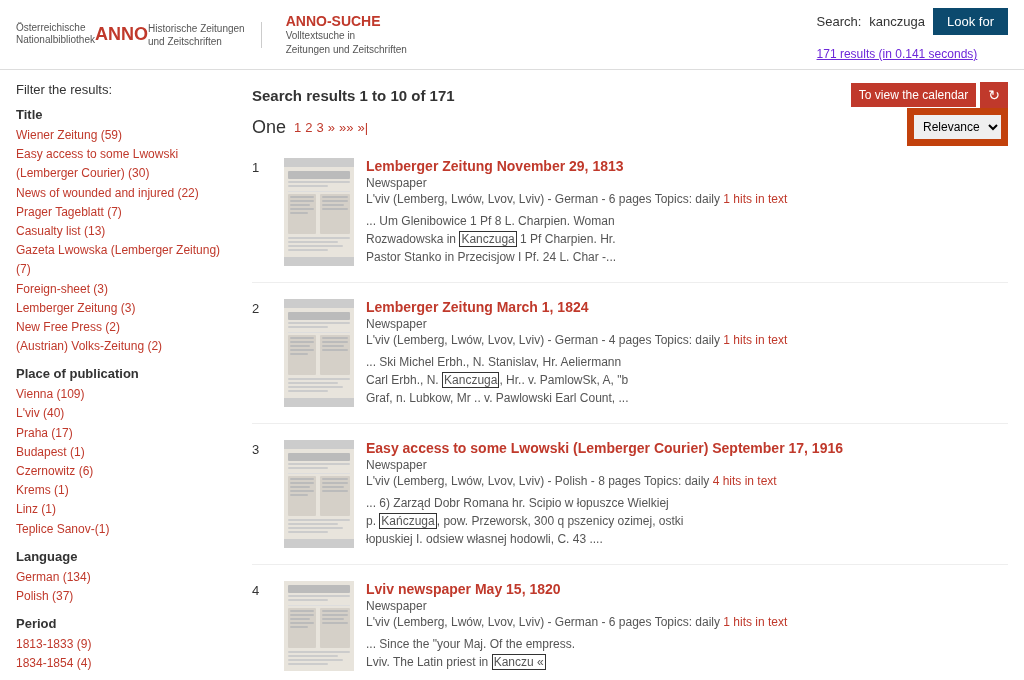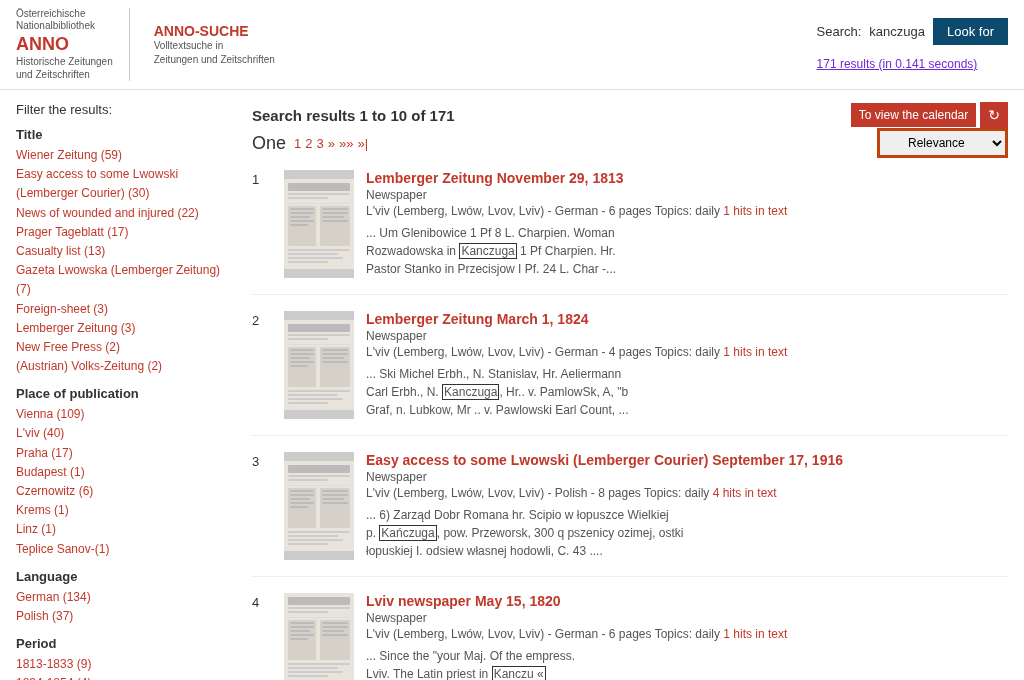--- a/index.html
+++ b/index.html
@@ -1,20 +1,20 @@
 <!DOCTYPE html>
 <html><head>
   <meta charset="utf-8">
   <style>
     * { box-sizing: border-box; margin: 0; padding: 0; }
     body { font-family: Arial, sans-serif; font-size: 13px; color: #333; background: #fff; }
 
     
     .header { display: flex; align-items: center; padding: 8px 16px; border-bottom: 1px solid #ddd; background: #fff; }
-    .logo-area { display: flex; flex-direction: column; border-right: 1px solid #ccc; padding-right: 16px; margin-right: 16px; }
+    .logo-area { display: flex; flex-direction: row; border-right: 1px solid #ccc; padding-right: 16px; margin-right: 16px; }
     .logo-text-top { font-size: 10px; color: #555; line-height: 1.2; }
     .anno-logo { color: #c0392b; font-weight: bold; font-size: 18px; margin-top: 2px; }
     .anno-sub { color: #555; font-size: 10px; line-height: 1.3; }
     .anno-suche-area { margin-left: 8px; }
     .anno-suche-title { color: #c0392b; font-weight: bold; font-size: 14px; }
     .anno-suche-sub { color: #555; font-size: 10px; line-height: 1.4; }
     .search-bar-area { margin-left: auto; display: flex; flex-direction: column; align-items: flex-start; gap: 12px; }
     .search-row { display: flex; align-items: center; gap: 8px; }
     .search-label { font-size: 13px; color: #333; }
     .search-value { font-size: 13px; color: #333; font-weight: normal; }
@@ -38,21 +38,21 @@
     .results-heading { font-size: 15px; font-weight: bold; color: #333; }
     .calendar-btn-area { display: flex; align-items: center; gap: 4px; }
     .calendar-btn { background: #c0392b; color: #fff; border: none; padding: 5px 8px; font-size: 12px; cursor: pointer; }
     .calendar-icon-btn { background: #c0392b; color: #fff; border: none; padding: 5px 8px; cursor: pointer; font-size: 14px; }
 
     
     .pagination-row { display: flex; align-items: center; gap: 4px; margin-bottom: 12px; }
     .pag-label { font-size: 18px; color: #333; margin-right: 4px; }
     .pag-num { font-size: 13px; color: #c0392b; cursor: pointer; text-decoration: none; }
     .pag-arr { font-size: 13px; color: #c0392b; cursor: pointer; }
-    .relevance-select { margin-left: auto; padding: 4px 24px; font-size: 12px; border: 3px solid #c2410c; cursor: pointer; }
+    .relevance-select { margin-left: auto; padding: 4px 5px; font-size: 12px; border: 7px solid #c2410c; cursor: pointer; }
 
     
     .result-item { display: flex; gap: 12px; margin-bottom: 16px; padding-bottom: 16px; border-bottom: 1px solid #eee; }
     .result-num { width: 20px; flex-shrink: 0; font-size: 13px; color: #333; padding-top: 2px; }
     .result-thumb { width: 70px; flex-shrink: 0; background: #ccc; display: flex; align-items: center; justify-content: center; overflow: hidden; }
     .result-thumb svg { width: 70px; height: 90px; }
     .result-content { flex: 1; }
     .result-title { color: #c0392b; font-size: 14px; font-weight: bold; cursor: pointer; text-decoration: none; }
     .result-type { font-size: 12px; color: #555; margin-top: 2px; }
     .result-meta { font-size: 12px; color: #555; margin-top: 2px; }
@@ -91,21 +91,21 @@
 
 <div class="main-container">
 
   <div class="sidebar">
     <div class="sidebar-title">Filter the results:</div>
     <div id="sidebar-sections">
         <div class="filter-section-title">Title</div>
         <a class="filter-link">Wiener Zeitung (59)</a>
         <a class="filter-link">Easy access to some Lwowski (Lemberger Courier) (30)</a>
         <a class="filter-link">News of wounded and injured (22)</a>
-        <a class="filter-link">Prager Tageblatt (17)</a>
+        <a class="filter-link">Prager Tageblatt (7)</a>
         <a class="filter-link">Casualty list (13)</a>
         <a class="filter-link">Gazeta Lwowska (Lemberger Zeitung) (7)</a>
         <a class="filter-link">Foreign-sheet (3)</a>
         <a class="filter-link">Lemberger Zeitung (3)</a>
         <a class="filter-link">New Free Press (2)</a>
         <a class="filter-link">(Austrian) Volks-Zeitung (2)</a>
         <div class="filter-section-title">Place of publication</div>
         <a class="filter-link">Vienna (109)</a>
         <a class="filter-link">L'viv (40)</a>
         <a class="filter-link">Praha (17)</a>

